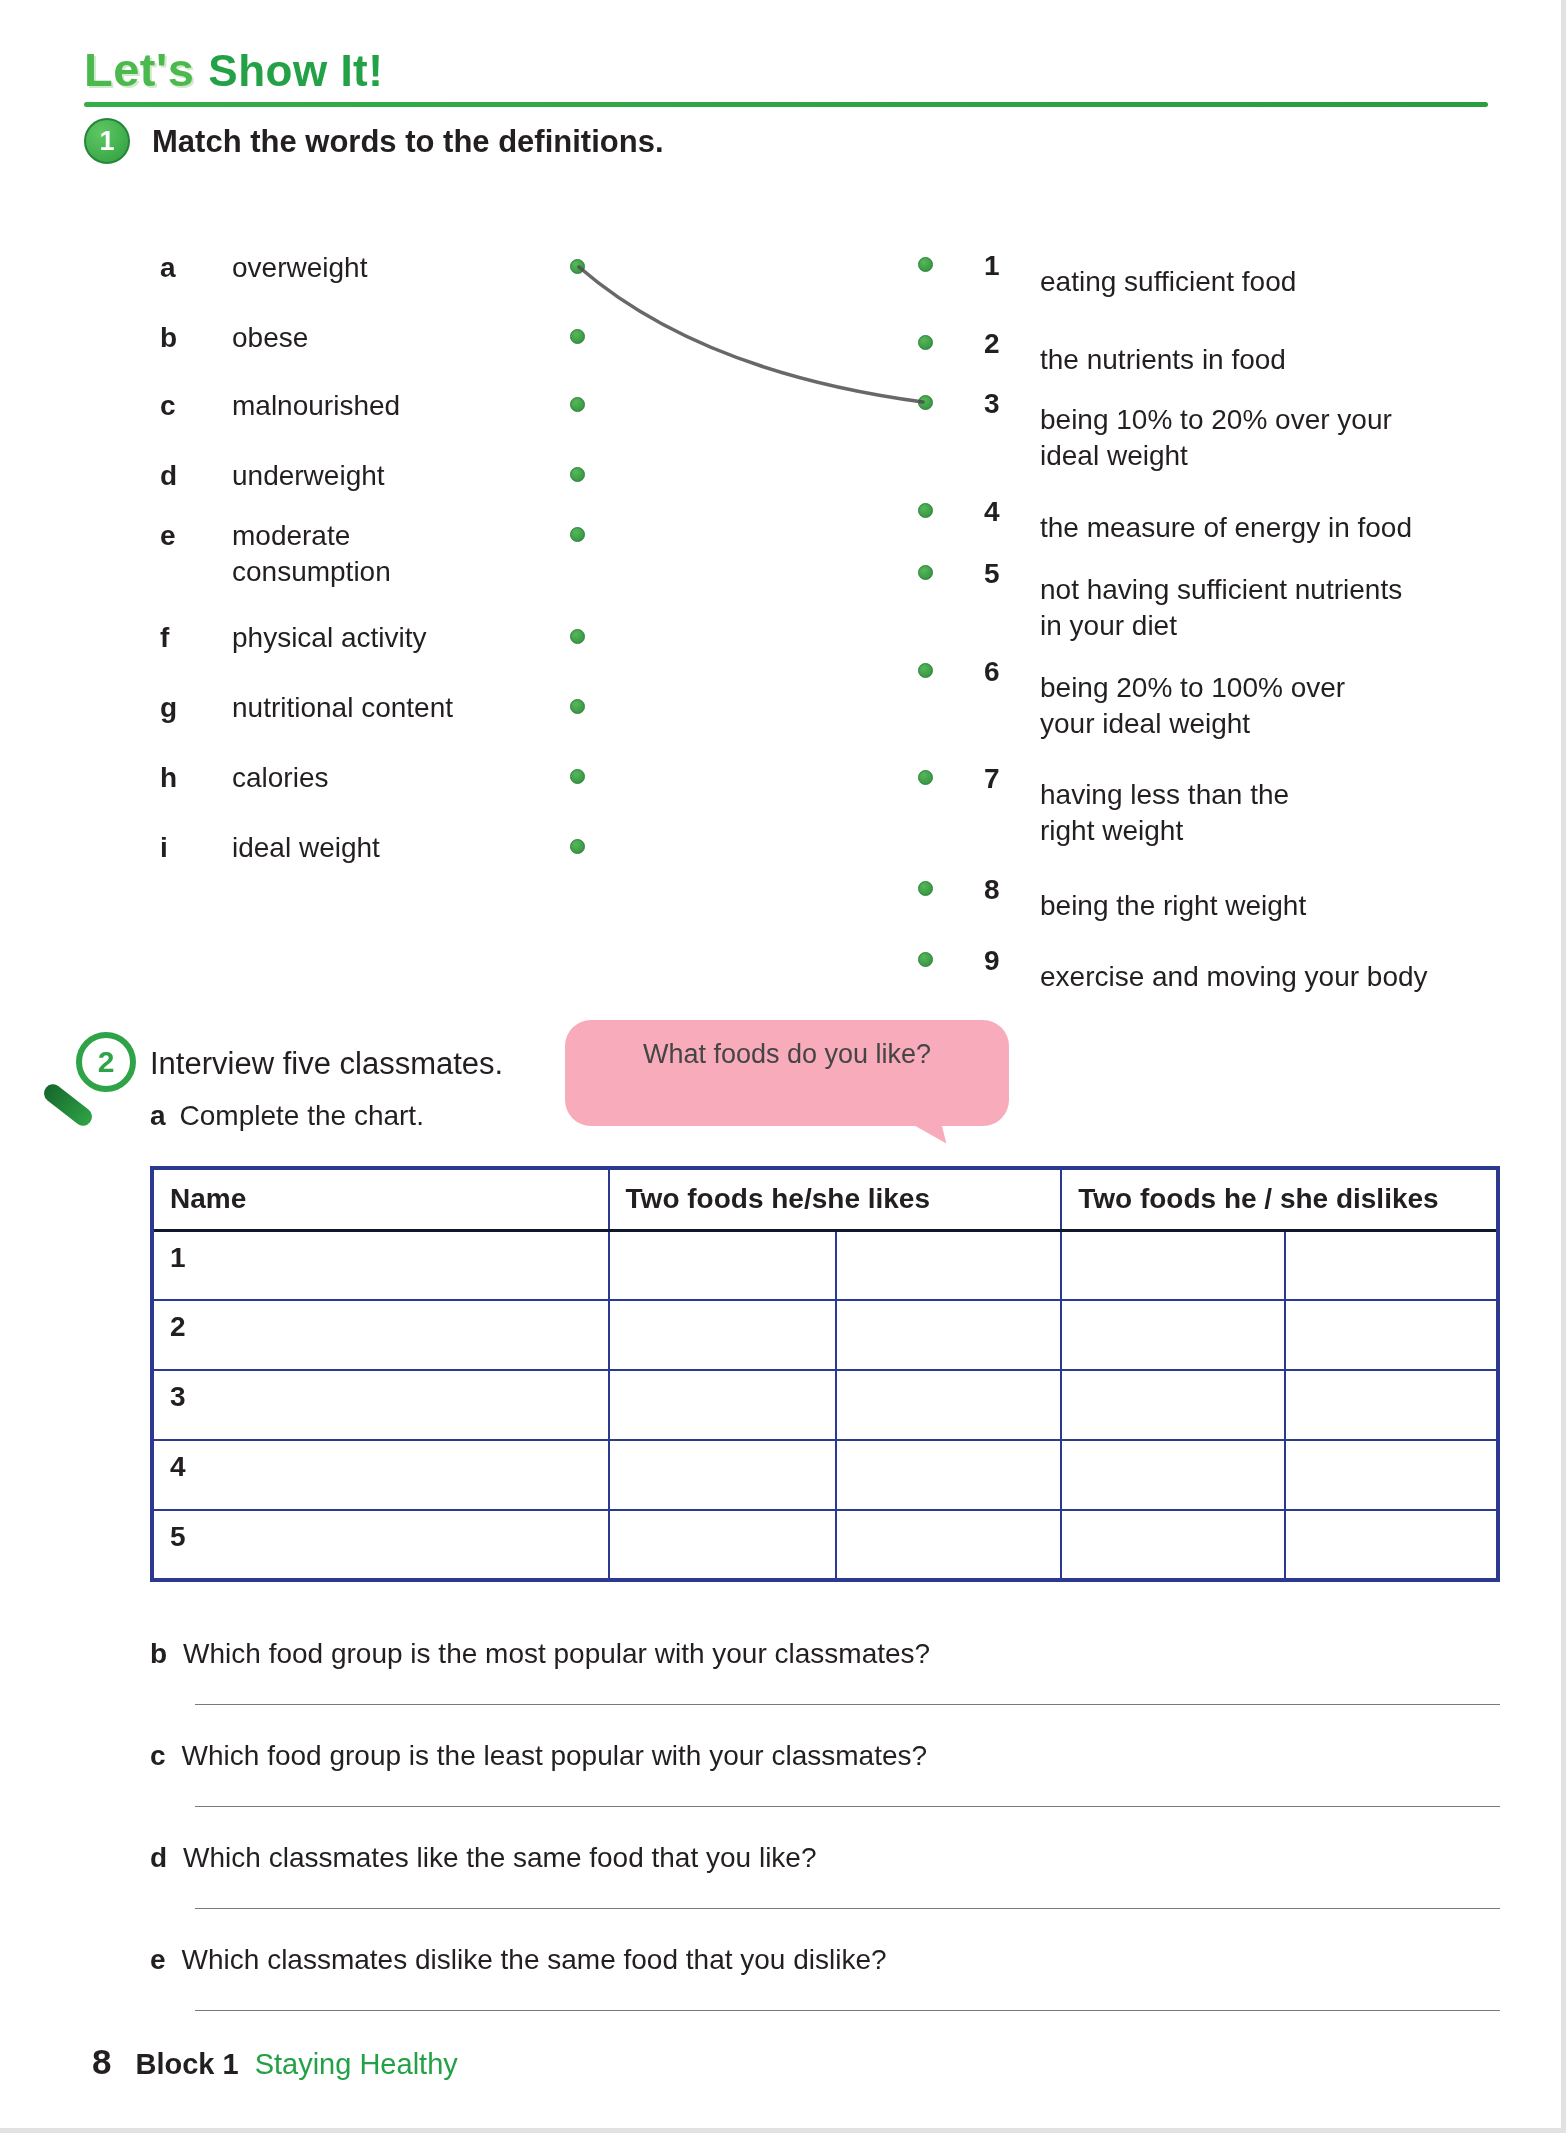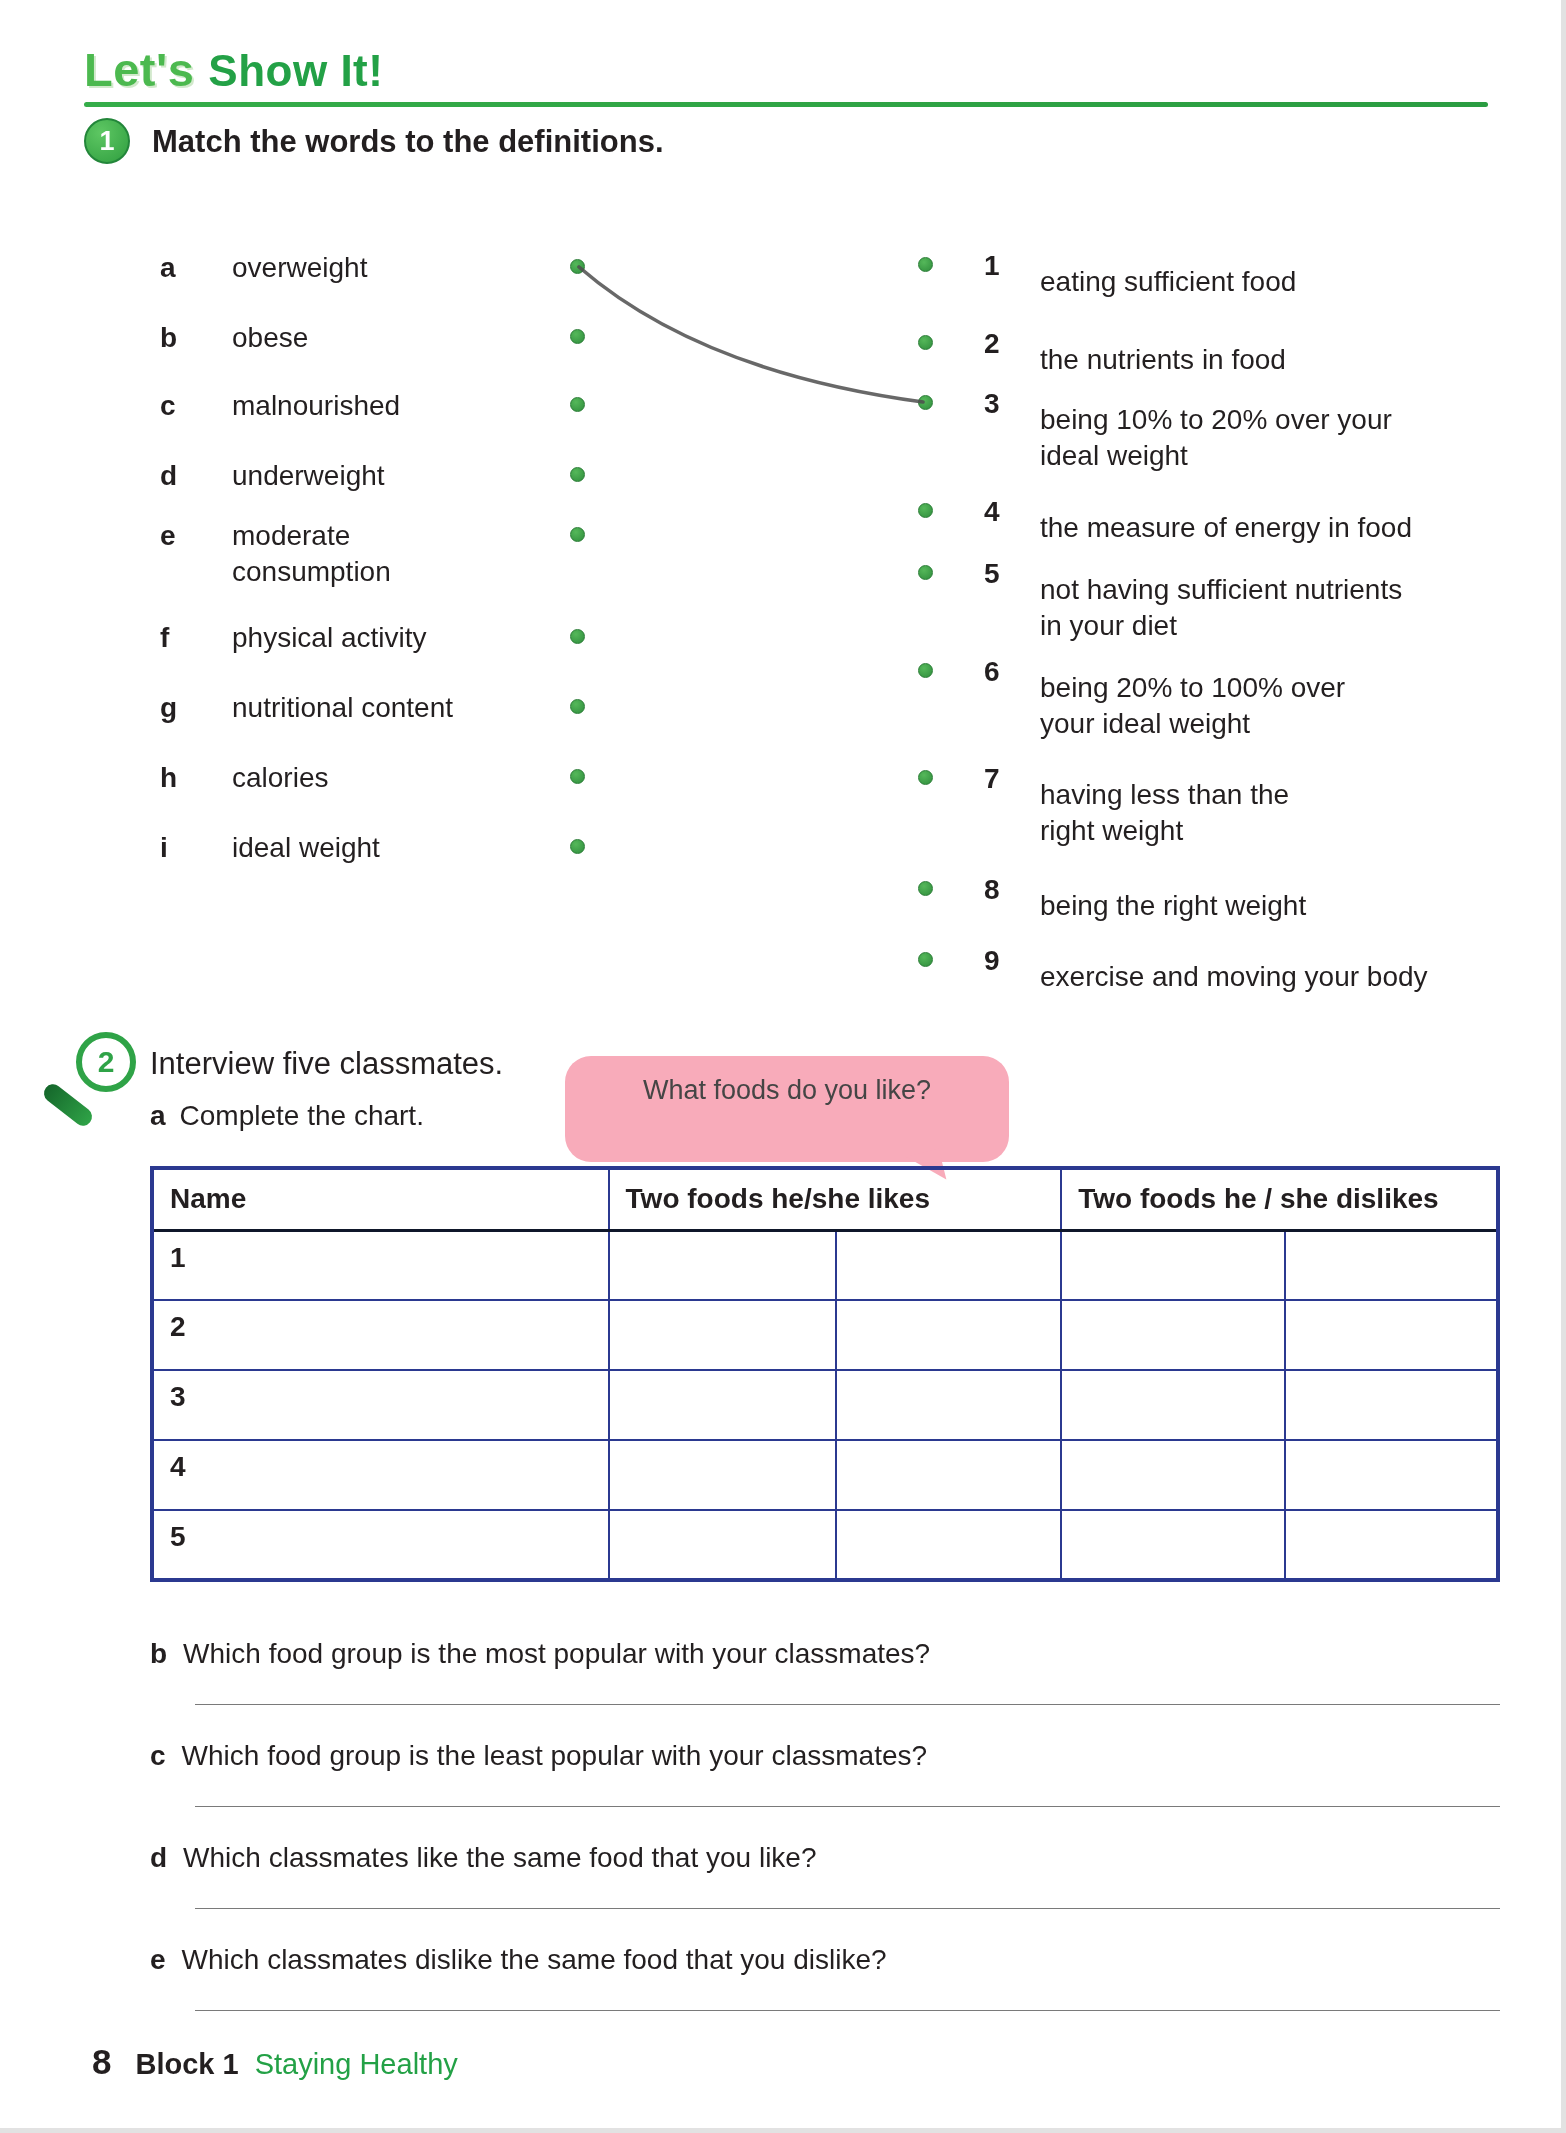--- a/index.html
+++ b/index.html
@@ -42,21 +42,21 @@
     background:linear-gradient(90deg,#15672b,#2fa347); transform:rotate(38deg); z-index:1; }
   .mag-circle { position:absolute; left:76px; top:1032px; width:60px; height:60px; border-radius:50%;
     background:#fff; border:6px solid #2fa347; color:#2fa347; font-weight:bold; font-size:30px;
     display:flex; align-items:center; justify-content:center; z-index:2; }
   .instr2 { position:absolute; left:150px; top:1046px; font-size:31px; font-weight:normal; }
   .step-a { position:absolute; left:150px; top:1100px; font-size:28px; }
   .step-a .letter { font-weight:bold; margin-right:14px; }
   
   .bubble { position:absolute; left:565px; top:1020px; width:444px; height:106px;
     background:#f8abba; border-radius:26px; text-align:center; padding-top:16px;
-    font-size:27px; line-height:37px; color:#454545;margin-top:36px; }
+    font-size:27px; line-height:37px; color:#454545; }
   .bubble::after { content:""; position:absolute; bottom:-22px; right:66px; width:0; height:0;
     border-left:34px solid transparent; border-top:32px solid #f8abba; transform:rotate(-14deg); }
   
   .chart-table { position:absolute; left:150px; top:1166px; width:1350px;
     border-collapse:collapse; border:4px solid #2b3990; }
   .chart-table th, .chart-table td { border:2px solid #2b3990; font-size:28px; padding:0 0 0 16px; text-align:left; }
   .chart-table th { height:62px; font-weight:bold; border-bottom:3px solid #0f172a; }
   .chart-table td { height:70px; vertical-align:top; padding-top:10px; }
   .chart-table td.num { font-weight:bold; }
   

